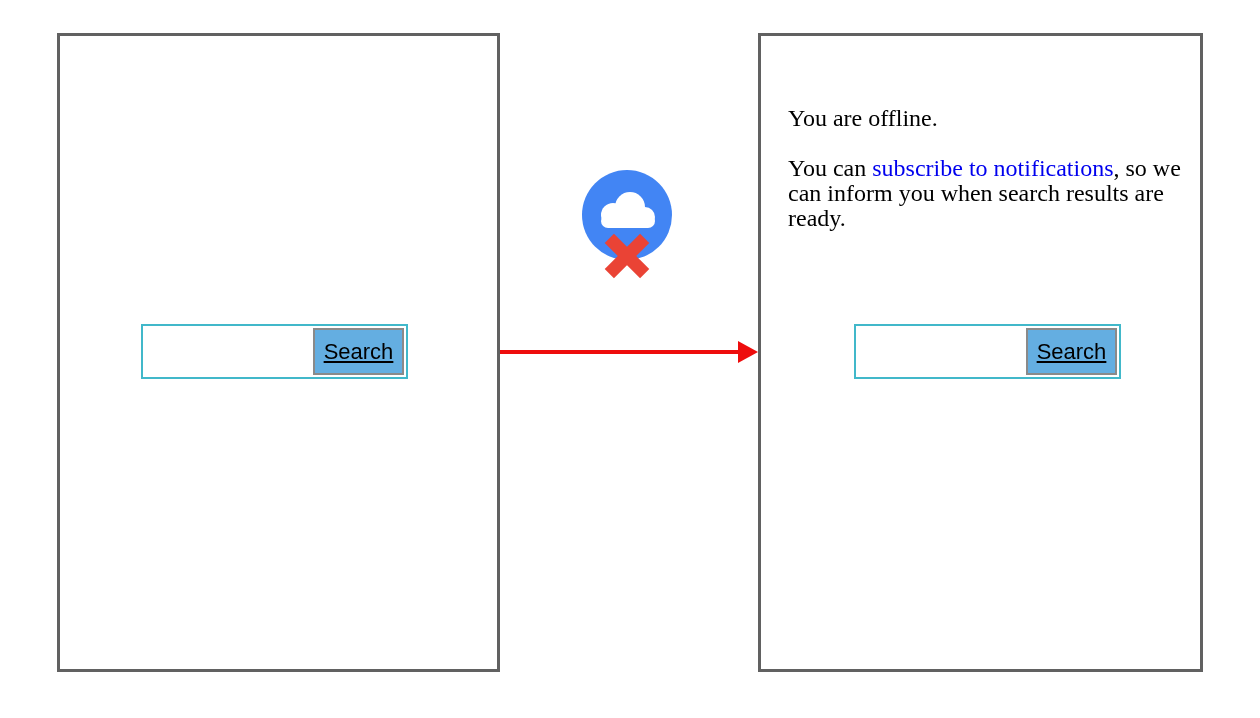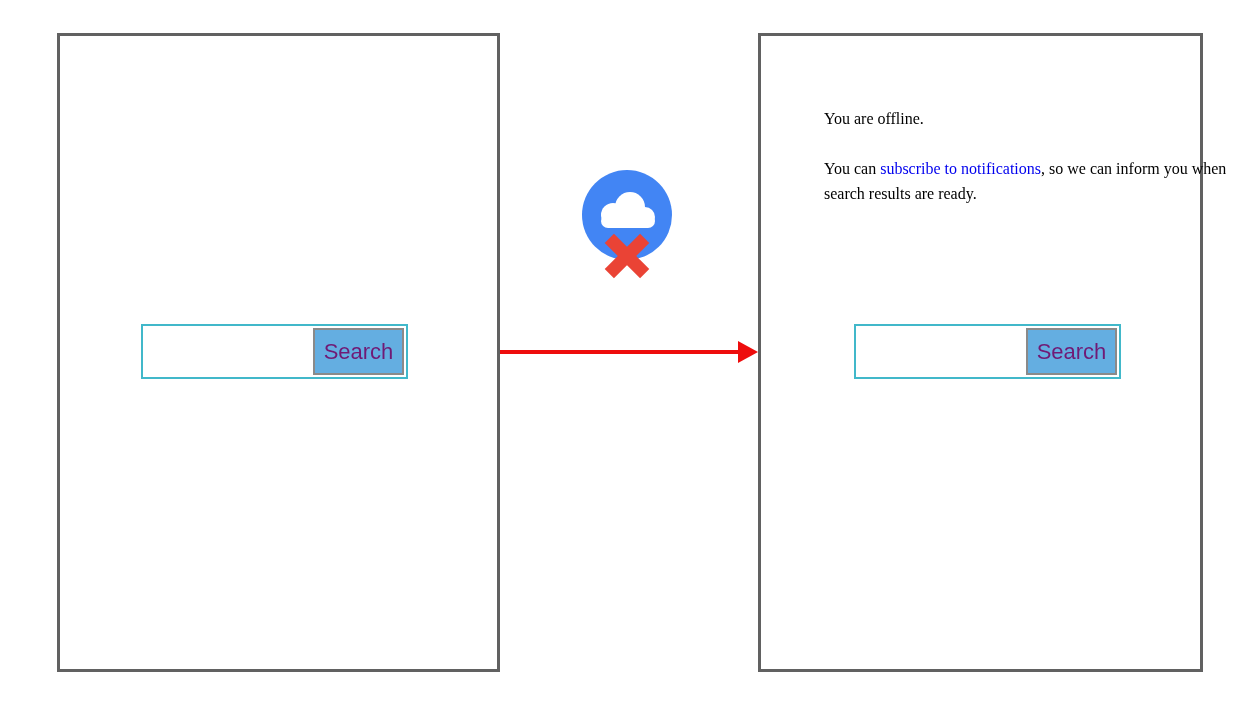--- a/index.html
+++ b/index.html
@@ -22,24 +22,23 @@
     background: #ffffff;
   }
   .frame--left  { left: 57px;  width: 443px; }
   .frame--right { left: 758px; width: 445px; }
 
   .message {
     position: absolute;
     left: 27px;
     top: 70px;
     width: 408px;
-    font-size: 16px;
+    font-size: 24px;
     line-height: 25px;
     color: #000000;
-    margin-left: 36px;
   }
   .message p { margin: 0 0 25px 0; }
   .message a { color: #0000EE; cursor: pointer; }
 
   .search-form {
     position: absolute;
     top: 288px;
     width: 267px;
     height: 55px;
     border: 2px solid #41B8CA;
@@ -61,23 +60,24 @@
     padding: 0 6px;
   }
 
   .search-button {
     flex: 0 0 91px;
     margin: 2px 2px 2px 0;
     background: #64AEE1;
     border: 2px solid #8A8A8A;
     font-family: "Liberation Sans", sans-serif;
     font-size: 22px;
-    color: #701a75;
+    color: #000000;
     cursor: pointer;
     line-height: 1;
+    text-decoration: underline;
   }
 
   .offline-icon {
     position: absolute;
     left: 582px;
     top: 170px;
     width: 90px;
     height: 112px;
   }
 

